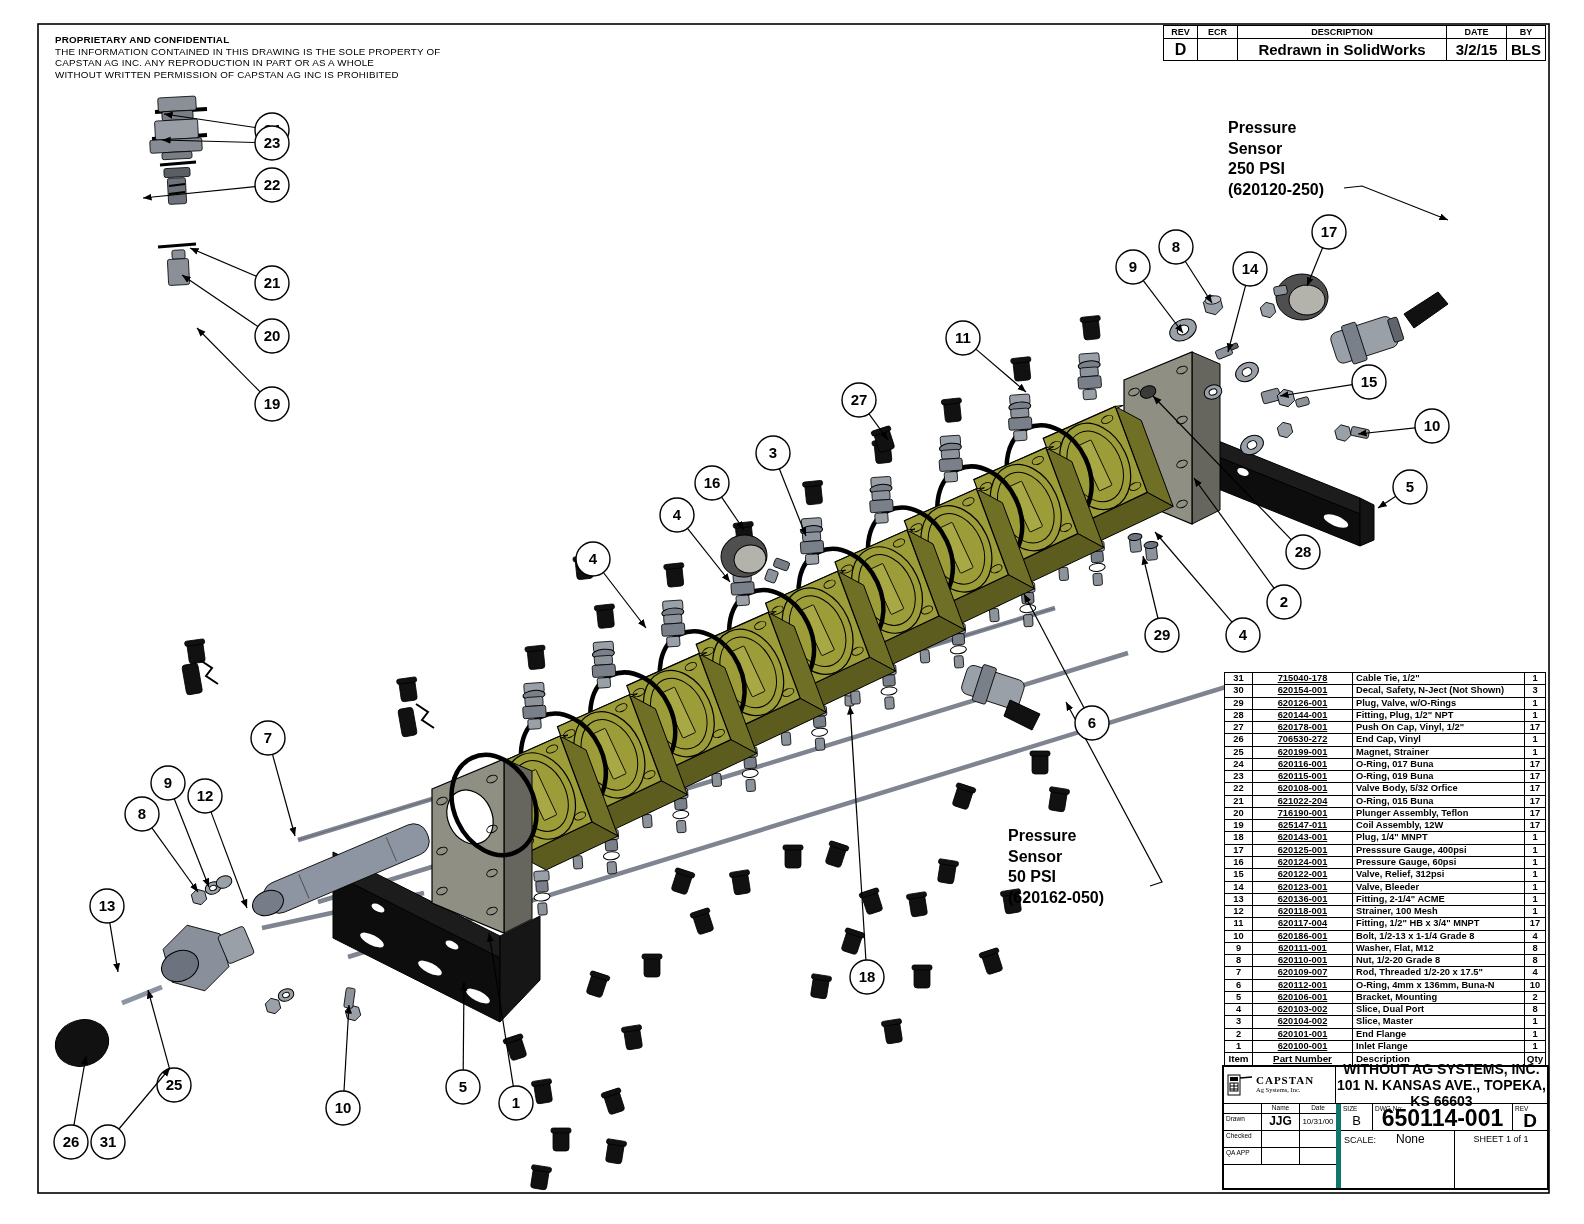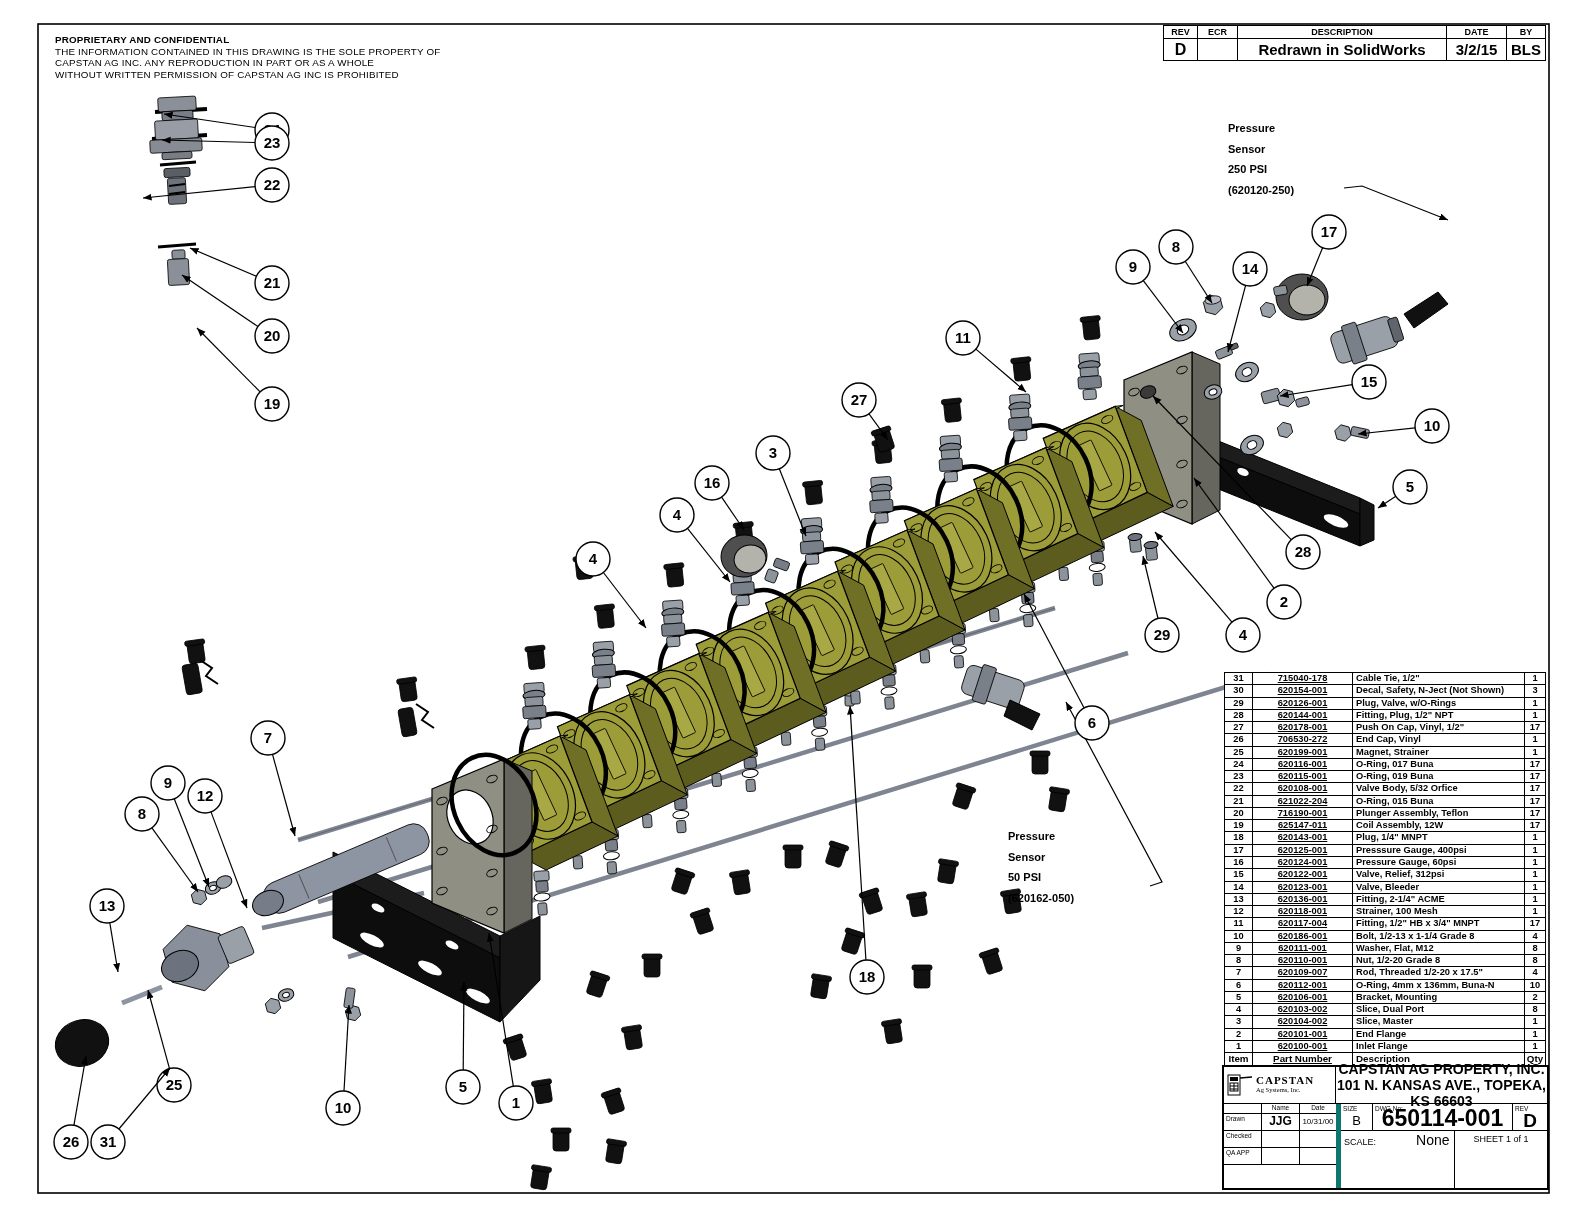--- a/index.html
+++ b/index.html
@@ -14,21 +14,21 @@
   #revtable .row{display:grid;grid-template-columns:34px 40px 209px 60px 1fr;}
   #revtable .c{border-right:1px solid #000;text-align:center;overflow:hidden;white-space:nowrap;}
   #revtable .c:last-child{border-right:none;}
   #revtable .hd .c{font-size:9px;font-weight:bold;height:12px;line-height:12px;border-bottom:1px solid #000;}
   #revtable .dt .c{height:21px;line-height:21px;font-weight:bold;}
   #revtable .dt .rev{font-size:16px;}
   #revtable .dt .desc{font-size:15px;}
   #revtable .dt .date{font-size:15px;}
   #revtable .dt .by{font-size:15px;}
   
-  .plabel{font-weight:bold;font-size:11px;line-height:20.5px;white-space:nowrap;}
+  .plabel{font-weight:bold;font-size:16px;line-height:20.5px;white-space:nowrap;}
   #plabel250{left:1228px;top:118px;}
   #plabel50{left:1008px;top:826px;}
   
   #parts{left:1224px;top:672px;width:322px;border:1.6px solid #000;box-sizing:border-box;display:grid;grid-template-columns:28px 100px 172px 1fr;background:#fff;}
   #parts .pc{border-right:1px solid #000;border-bottom:1px solid #000;height:12.27px;box-sizing:border-box;font-size:9.3px;font-weight:bold;line-height:11.5px;white-space:nowrap;overflow:hidden;}
   #parts .pc.lastcol{border-right:none;}
   #parts .ci{text-align:center;}
   #parts .cp{text-align:center;text-decoration:underline;}
   #parts .cd{padding-left:3px;}
   #parts .cq{text-align:center;}
@@ -66,21 +66,21 @@
   #tb-size .cell:last-child{border-right:none;}
   #tb-size .lbl{position:absolute;left:2px;top:1px;font-size:6.5px;}
   #tb-size .szc{width:32px;}
   #tb-size .szv{text-align:center;font-size:13px;margin-top:9px;}
   #tb-size .dwc{flex:1;}
   #tb-size .dwv{text-align:center;font-weight:bold;font-size:23px;line-height:23px;margin-top:3px;}
   #tb-size .rvc{width:34px;}
   #tb-size .rvv{text-align:center;font-weight:bold;font-size:19px;margin-top:6px;}
   #tb-scale{flex:1;display:flex;}
   #tb-scale .sc{flex:1;font-size:9px;padding:1px 0 0 3px;}
-  #tb-scale .sc .nv{font-size:14px;margin-left:40px;}
+  #tb-scale .sc .nv{font-size:12px;margin-left:20px;}
   #tb-scale .sh{width:92px;border-left:1px solid #000;font-size:9px;padding-top:3px;text-align:center;}
 </style>
 </head>
 <body>
 
 <svg id="art" width="1584" height="1224" viewBox="0 0 1584 1224">
     <defs>
       <marker id="arr" markerWidth="10" markerHeight="8" refX="8.6" refY="3.5" orient="auto" markerUnits="userSpaceOnUse">
         <path d="M0,0 L8.6,3.5 L0,7 Z" fill="#000"></path>
       </marker>
@@ -965,21 +965,21 @@
           <line x1="3" y1="16" x2="11" y2="16" stroke="#000"></line>
         <line x1="7" y1="10" x2="7" y2="18" stroke="#000"></line>
         <line x1="13" y1="5" x2="25" y2="4" stroke="#000" stroke-width="1.5"></line>
       </svg>
       <div class="lg-txt">
         <div class="lg1">CAPSTAN</div>
         <div class="lg2">Ag Systems, Inc.</div>
       </div>
     </div>
     <div id="tb-company">
-      <div class="co1">CAPSTAN AG PROPERTY, INC.</div>
+      <div class="co1">WITHOUT AG SYSTEMS, INC.</div>
       <div class="co2">101 N. KANSAS AVE., TOPEKA, KS 66603</div>
     </div>
   </div>
   <div id="tb-mid">
     <div id="tb-left">
       <div class="r hrow">
           <div class="lc"></div>
           <div class="nc">Name</div>
           <div class="dc">Date</div>
         </div>

